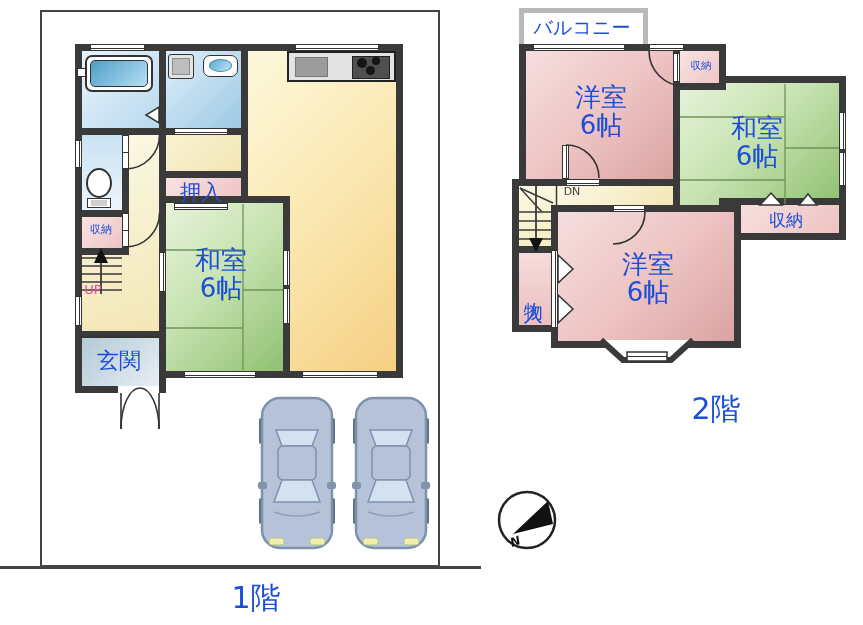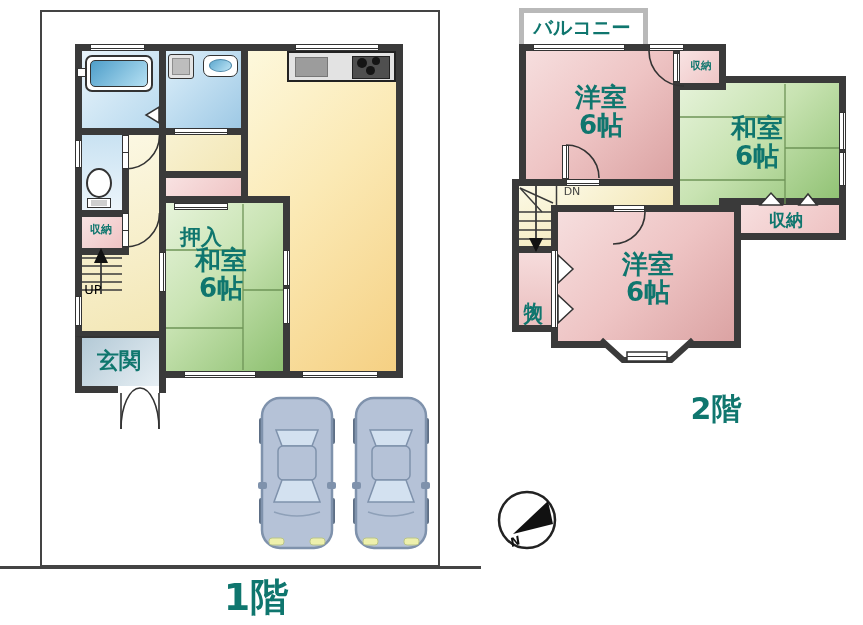--- a/index.html
+++ b/index.html
@@ -3,21 +3,21 @@
 <meta charset="utf-8">
 <style>
   html,body{margin:0;padding:0;background:#ffffff;}
   #stage{position:relative;width:863px;height:625px;background:#ffffff;overflow:hidden;
          font-family:"DejaVu Sans","Liberation Sans",sans-serif;}
   .abs{position:absolute;}
   .blk{position:absolute;box-sizing:border-box;border:7px solid #3a3a3a;}
   .win{position:absolute;background:#ffffff;border:1px solid #333;box-sizing:border-box;}
   .win.h::after{content:"";position:absolute;left:0;right:0;top:50%;border-top:1px solid #333;}
   .win.v::after{content:"";position:absolute;top:0;bottom:0;left:50%;border-left:1px solid #333;}
-  .lbl{position:absolute;transform:translate(-50%,-50%);font-weight:bold;color:#0f766e;
+  .lbl{position:absolute;transform:translate(-50%,-50%);font-weight:normal;color:#1d4ed8;
        text-align:center;white-space:nowrap;line-height:1.08;}
   .lbl .sub{display:block;}
   .fix{position:absolute;box-sizing:border-box;}
   svg.overlay{position:absolute;left:0;top:0;pointer-events:none;}
 </style>
 </head>
 <body>
 
 <div id="stage">
 
@@ -196,25 +196,25 @@
       <circle cx="527" cy="520" r="28" fill="#fff" stroke="#222" stroke-width="2.5"></circle>
       <polygon points="513,534 548,501 553,524" fill="#111"></polygon>
       <text x="510" y="546" font-size="12" font-style="italic" font-weight="bold" fill="#111" transform="rotate(-20 514 541)">N</text>
     </g>
   </svg>
 
   <div class="lbl" style="left:221px;top:274px;font-size:26px;">
     <span class="sub">和室</span>
     <span class="sub">6帖</span>
   </div>
-  <div class="lbl" style="left:201px;top:192px;font-size:21px;margin-top:45px;">押入</div>
+  <div class="lbl" style="left:201px;top:192px;font-size:21px;">押入</div>
   <div class="lbl" style="left:119px;top:361px;font-size:22px;text-align:right;">玄関</div>
   <div class="lbl" style="left:101px;top:230px;font-size:11px;">収納</div>
-  <div class="lbl" style="left:93px;top:290px;font-size:13px;font-weight:normal;color:#000000;">UP</div>
-  <div class="lbl" style="left:256px;top:598px;font-size:38px;">1階</div>
+  <div class="lbl" style="left:93px;top:290px;font-size:13px;font-weight:normal;color:#ec4899;">UP</div>
+  <div class="lbl" style="left:256px;top:598px;font-size:30px;">1階</div>
 
   <div class="lbl" style="left:582px;top:27px;font-size:19px;">バルコニー</div>
   <div class="lbl" style="left:601px;top:111px;font-size:26px;">
     <span class="sub">洋室</span>
     <span class="sub">6帖</span>
   </div>
   <div class="lbl" style="left:701px;top:66px;font-size:10.5px;">収納</div>
   <div class="lbl" style="left:757px;top:142px;font-size:26px;">
     <span class="sub">和室</span>
     <span class="sub">6帖</span>

